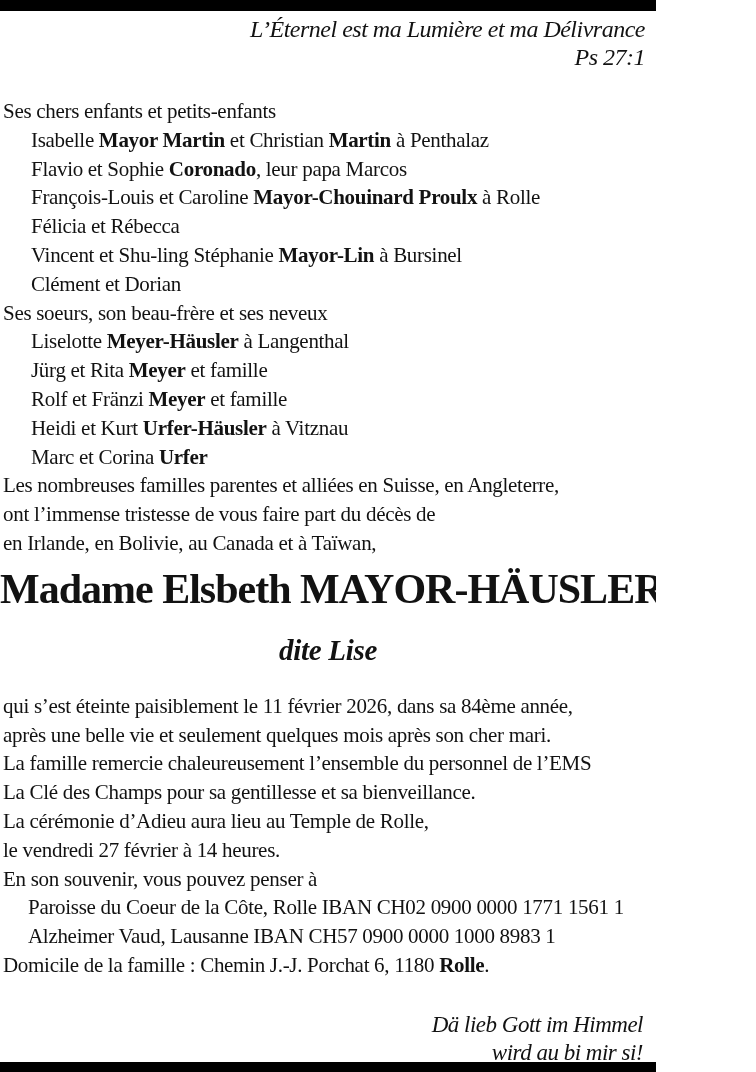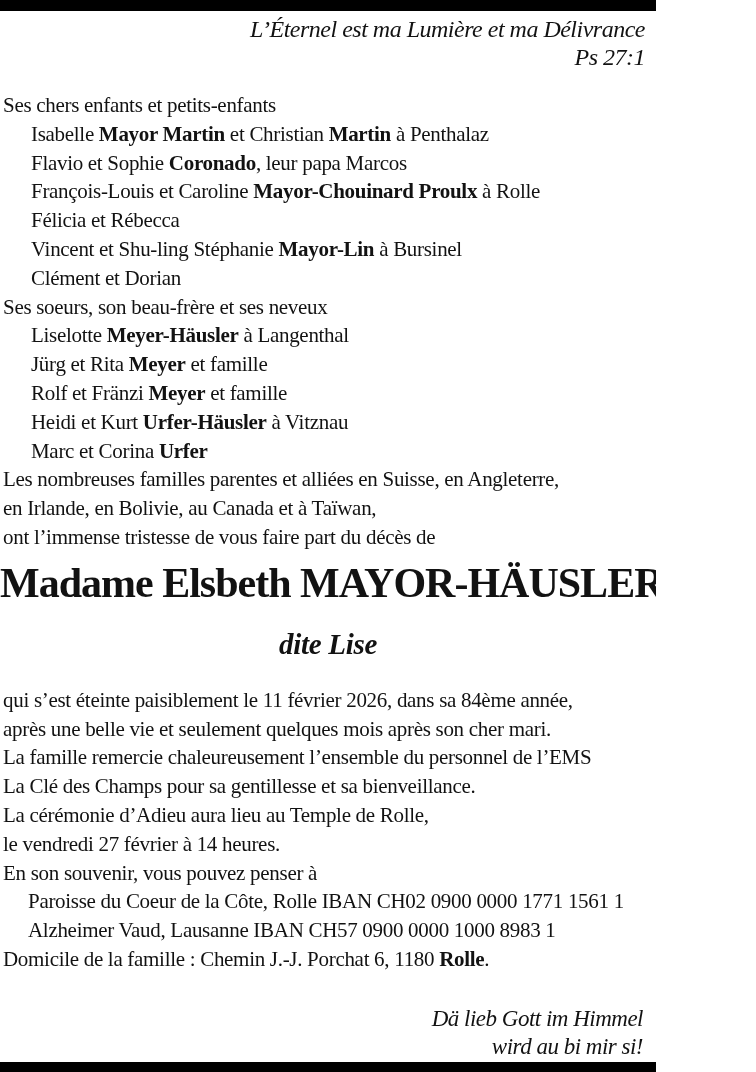--- a/index.html
+++ b/index.html
@@ -31,21 +31,21 @@
     font-style:italic;
     font-size:24px;
     line-height:28px;
     letter-spacing:-0.5px;
   }
 
   .block{
     font-size:21px;
     line-height:28.8px;
   }
-  .announcement{margin-top:20px;}
+  .announcement{margin-top:26px;}
   .details{margin-top:24px;}
 
   .line{white-space:nowrap;overflow:hidden;}
   .ind-0{padding-left:3px;}
   .ind-1{padding-left:28px;}
   .ind-2{padding-left:31px;}
   .b{font-weight:bold;}
 
   .deceased-name{
     margin-top:6px;
@@ -94,22 +94,22 @@
       <div class="line ind-2"><span>Félicia et Rébecca</span></div>
       <div class="line ind-2"><span>Vincent et Shu-ling Stéphanie </span><span class="b">Mayor-Lin</span><span> à Bursinel</span></div>
       <div class="line ind-2"><span>Clément et Dorian</span></div>
       <div class="line ind-0"><span>Ses soeurs, son beau-frère et ses neveux</span></div>
       <div class="line ind-2"><span>Liselotte </span><span class="b">Meyer-Häusler</span><span> à Langenthal</span></div>
       <div class="line ind-2"><span>Jürg et Rita </span><span class="b">Meyer</span><span> et famille</span></div>
       <div class="line ind-2"><span>Rolf et Fränzi </span><span class="b">Meyer</span><span> et famille</span></div>
       <div class="line ind-2"><span>Heidi et Kurt </span><span class="b">Urfer-Häusler</span><span> à Vitznau</span></div>
       <div class="line ind-2"><span>Marc et Corina </span><span class="b">Urfer</span></div>
       <div class="line ind-0"><span>Les nombreuses familles parentes et alliées en Suisse, en Angleterre,</span></div>
+      <div class="line ind-0"><span>ont l’immense tristesse de vous faire part du décès de</span></div>
       <div class="line ind-0"><span>en Irlande, en Bolivie, au Canada et à Taïwan,</span></div>
-      <div class="line ind-0"><span>ont l’immense tristesse de vous faire part du décès de</span></div>
     </div>
 
   <div class="deceased-name">Madame Elsbeth MAYOR-HÄUSLER</div>
 
   <div class="deceased-nickname">dite Lise</div>
 
   <div class="block details">
       <div class="line ind-0"><span>qui s’est éteinte paisiblement le 11 février 2026, dans sa 84ème année,</span></div>
       <div class="line ind-0"><span>après une belle vie et seulement quelques mois après son cher mari.</span></div>
       <div class="line ind-0"><span>La famille remercie chaleureusement l’ensemble du personnel de l’EMS</span></div>

